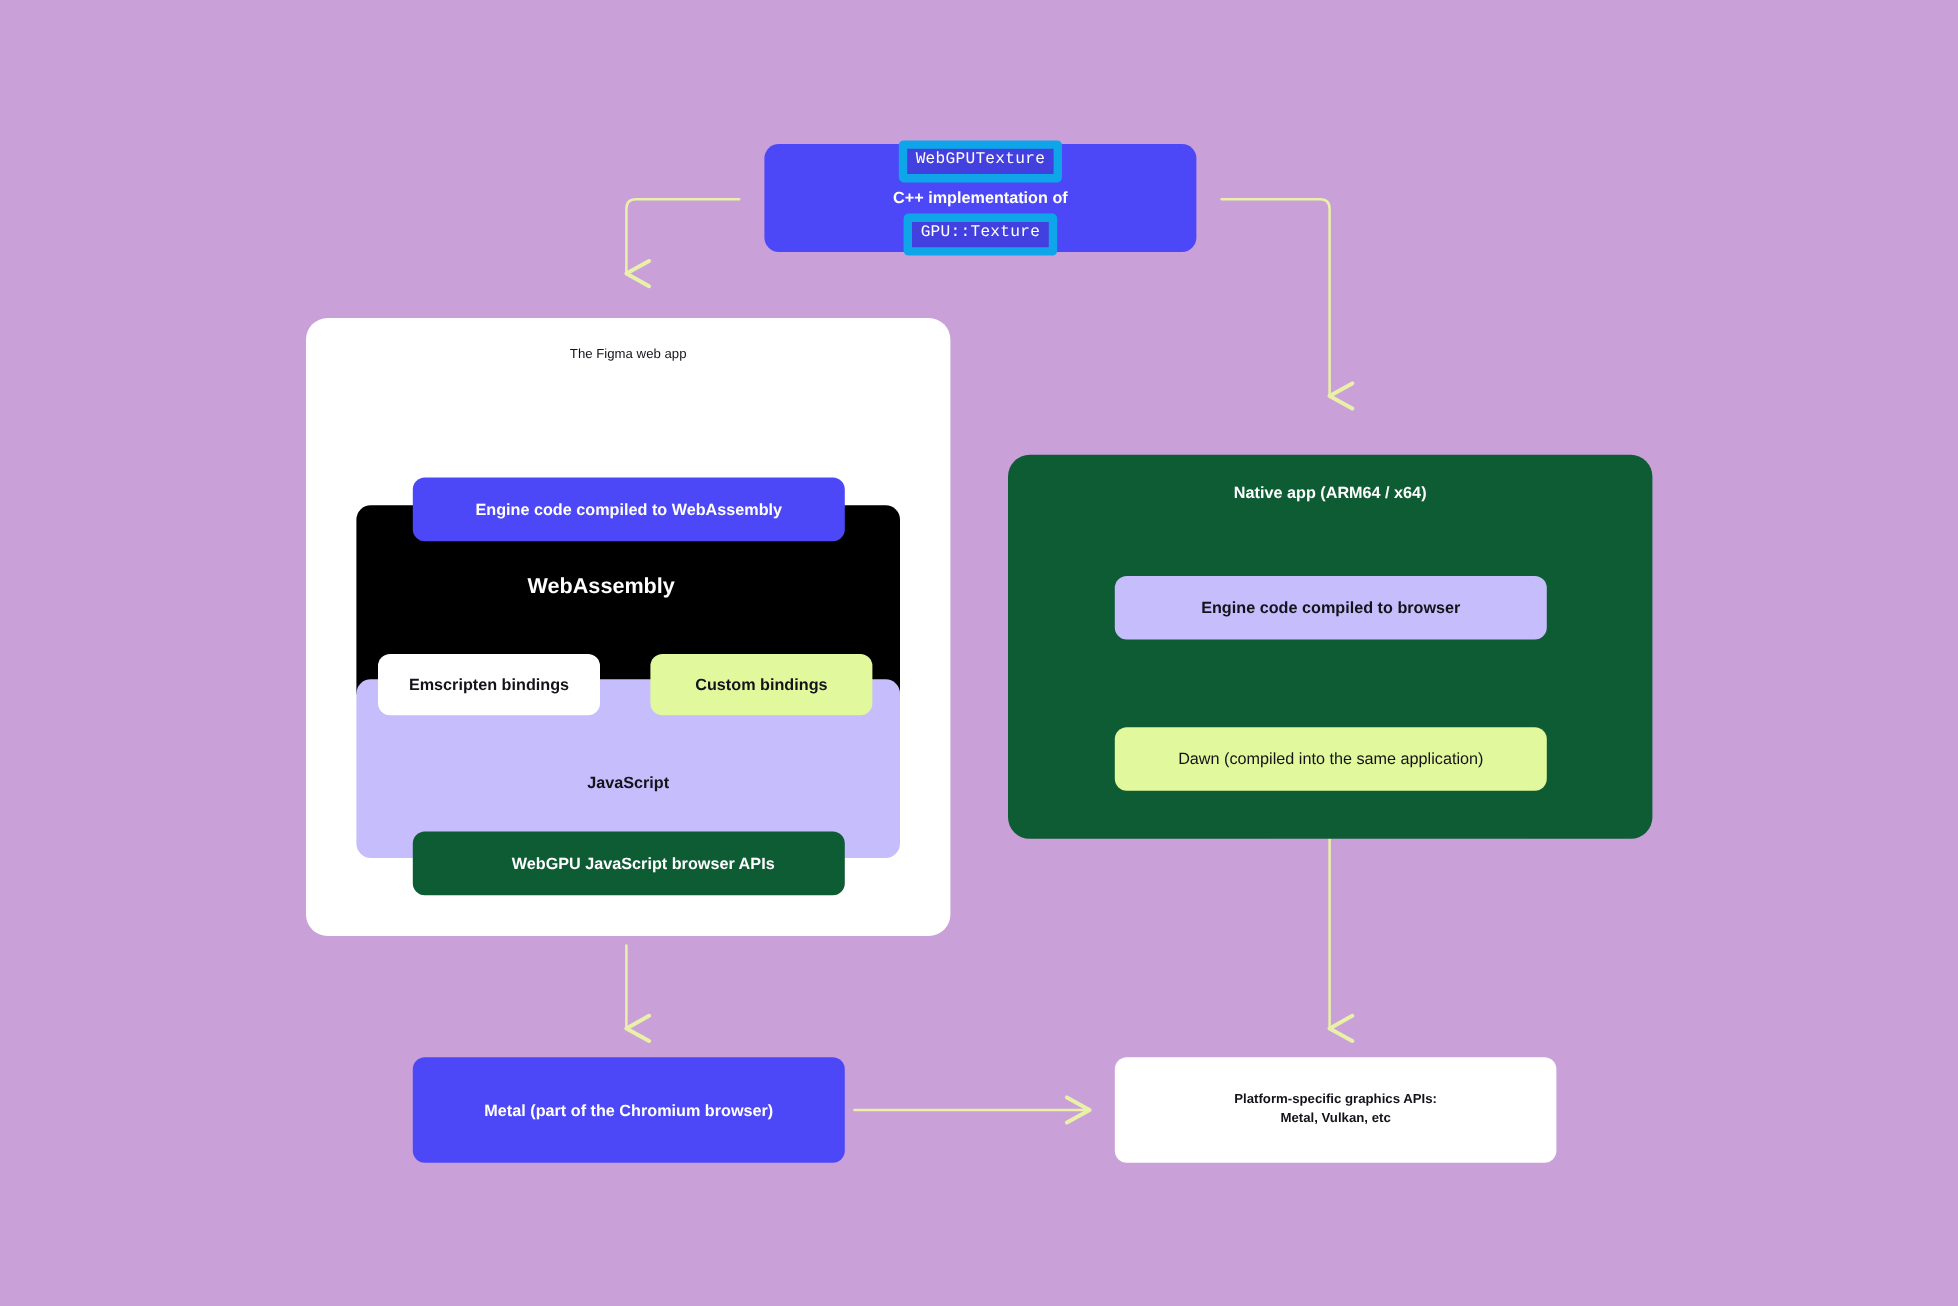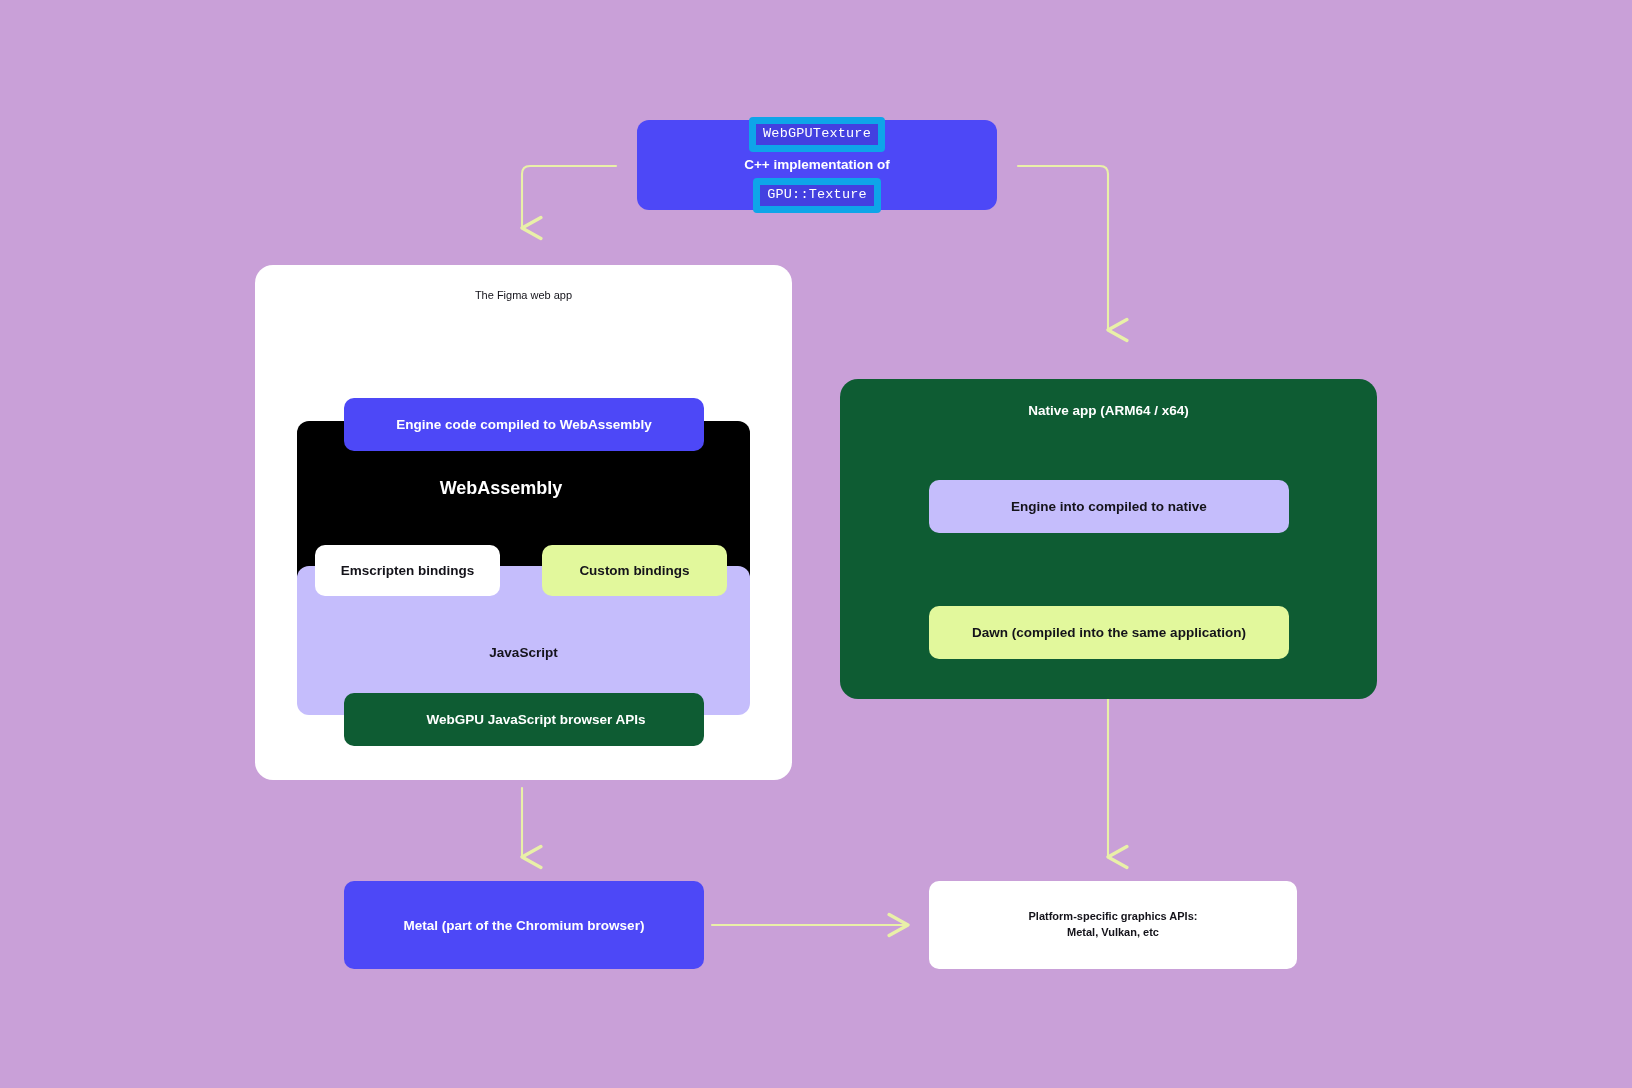--- a/index.html
+++ b/index.html
@@ -202,21 +202,21 @@
     font-weight: 700;
   }
   #native-dawn-box {
     left: 929px;
     top: 606px;
     width: 360px;
     height: 53px;
     background: #e2f89c;
     color: #14131a;
     font-size: 13.5px;
-    font-weight: 700;
+    font-weight: 400;
   }
 
   
   #dawn-chromium-box {
     left: 344px;
     top: 881px;
     width: 360px;
     height: 88px;
     background: #4d48f7;
     color: #ffffff;
@@ -304,21 +304,21 @@
   <div class="node" id="emscripten-box">Emscripten bindings</div>
 
   <div class="node" id="custom-bindings-box">Custom bindings</div>
 
   <div class="node" id="webgpu-js-box">WebGPU JavaScript browser APIs</div>
 
   <div class="node" id="native-card">
     <div id="native-card-title">Native app (ARM64 / x64)</div>
   </div>
 
-  <div class="node" id="native-engine-box">Engine into compiled to native</div>
+  <div class="node" id="native-engine-box">Engine code compiled to browser</div>
 
   <div class="node" id="native-dawn-box">Dawn (compiled into the same application)</div>
 
   <div class="node" id="dawn-chromium-box">Metal (part of the Chromium browser)</div>
 
   <div class="node" id="platform-apis-box">
     <span>Platform-specific graphics APIs:</span>
     <span>Metal, Vulkan, etc</span>
   </div>
 

